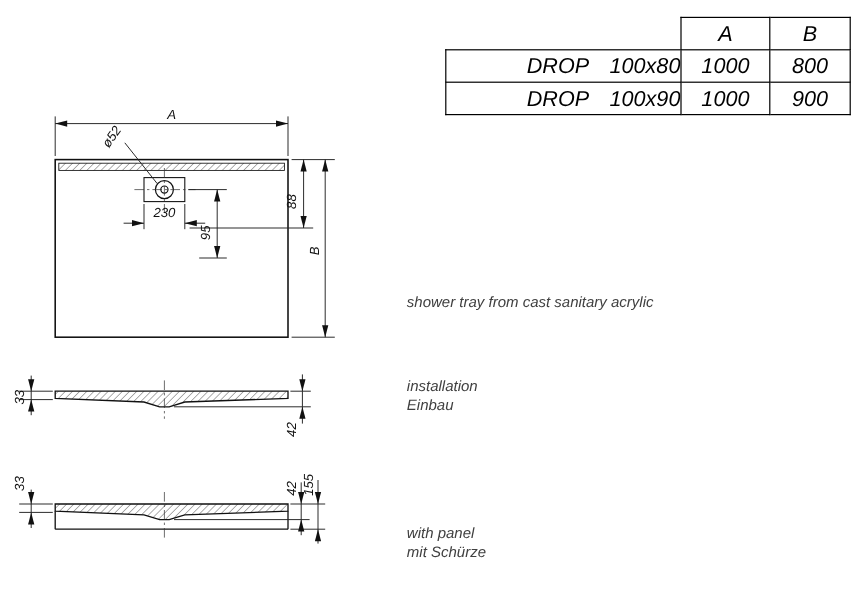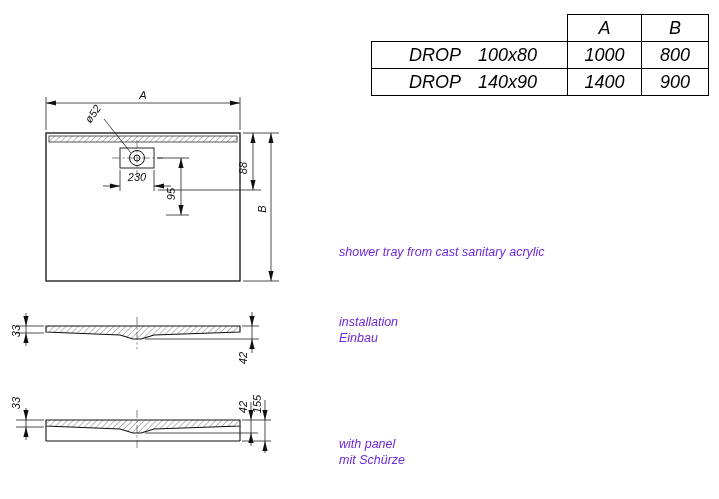--- a/index.html
+++ b/index.html
@@ -12,27 +12,27 @@
     font-style:italic; font-size:11px; fill:#111;
     font-family:"Liberation Sans", sans-serif;
   }
   table.spec {
     position:absolute; left:371px; top:14px;
     border-collapse:collapse; font-style:italic; color:#000;
     table-layout:fixed;
   }
   .spec td { border:1.6px solid #000; height:26px; font-size:18px; padding:0; overflow:hidden; white-space:nowrap; }
   .spec td.blank { border:none; }
-  .spec td.name { width:188px; text-align:center; padding-left:7px; }
+  .spec td.name { width:188px; text-align:right; padding-left:7px; }
   .spec td.va { width:73px; text-align:center; }
   .spec td.vb { width:66px; text-align:center; }
   .spec .sz { margin-left:17px; }
   .caption {
     position:absolute; font-style:italic; font-size:12.5px;
-    line-height:15.5px; color:#6d28d9;
+    line-height:15.5px; color:#404040;
   }
 </style>
 </head>
 <body>
 
 <div class="canvas">
 
   <svg class="drawing" width="719" height="499" viewBox="0 0 719 499">
     <defs>
       <marker id="arr" markerWidth="12" markerHeight="8" refX="10.5" refY="4" orient="auto-start-reverse" markerUnits="userSpaceOnUse">
@@ -148,22 +148,22 @@
         <td class="blank"></td>
         <td class="va">A</td>
         <td class="vb">B</td>
       </tr>
       <tr>
         <td class="name"><span>DROP</span><span class="sz">100x80</span></td>
         <td class="va">1000</td>
         <td class="vb">800</td>
       </tr>
       <tr>
-        <td class="name"><span>DROP</span><span class="sz">140x90</span></td>
-        <td class="va">1400</td>
+        <td class="name"><span>DROP</span><span class="sz">100x90</span></td>
+        <td class="va">1000</td>
         <td class="vb">900</td>
       </tr>
     </tbody>
   </table>
 
   <div class="caption" style="left:339px; top:245px;">
     <div>shower tray from cast sanitary acrylic</div>
   </div>
 
   <div class="caption" style="left:339px; top:315px;">

